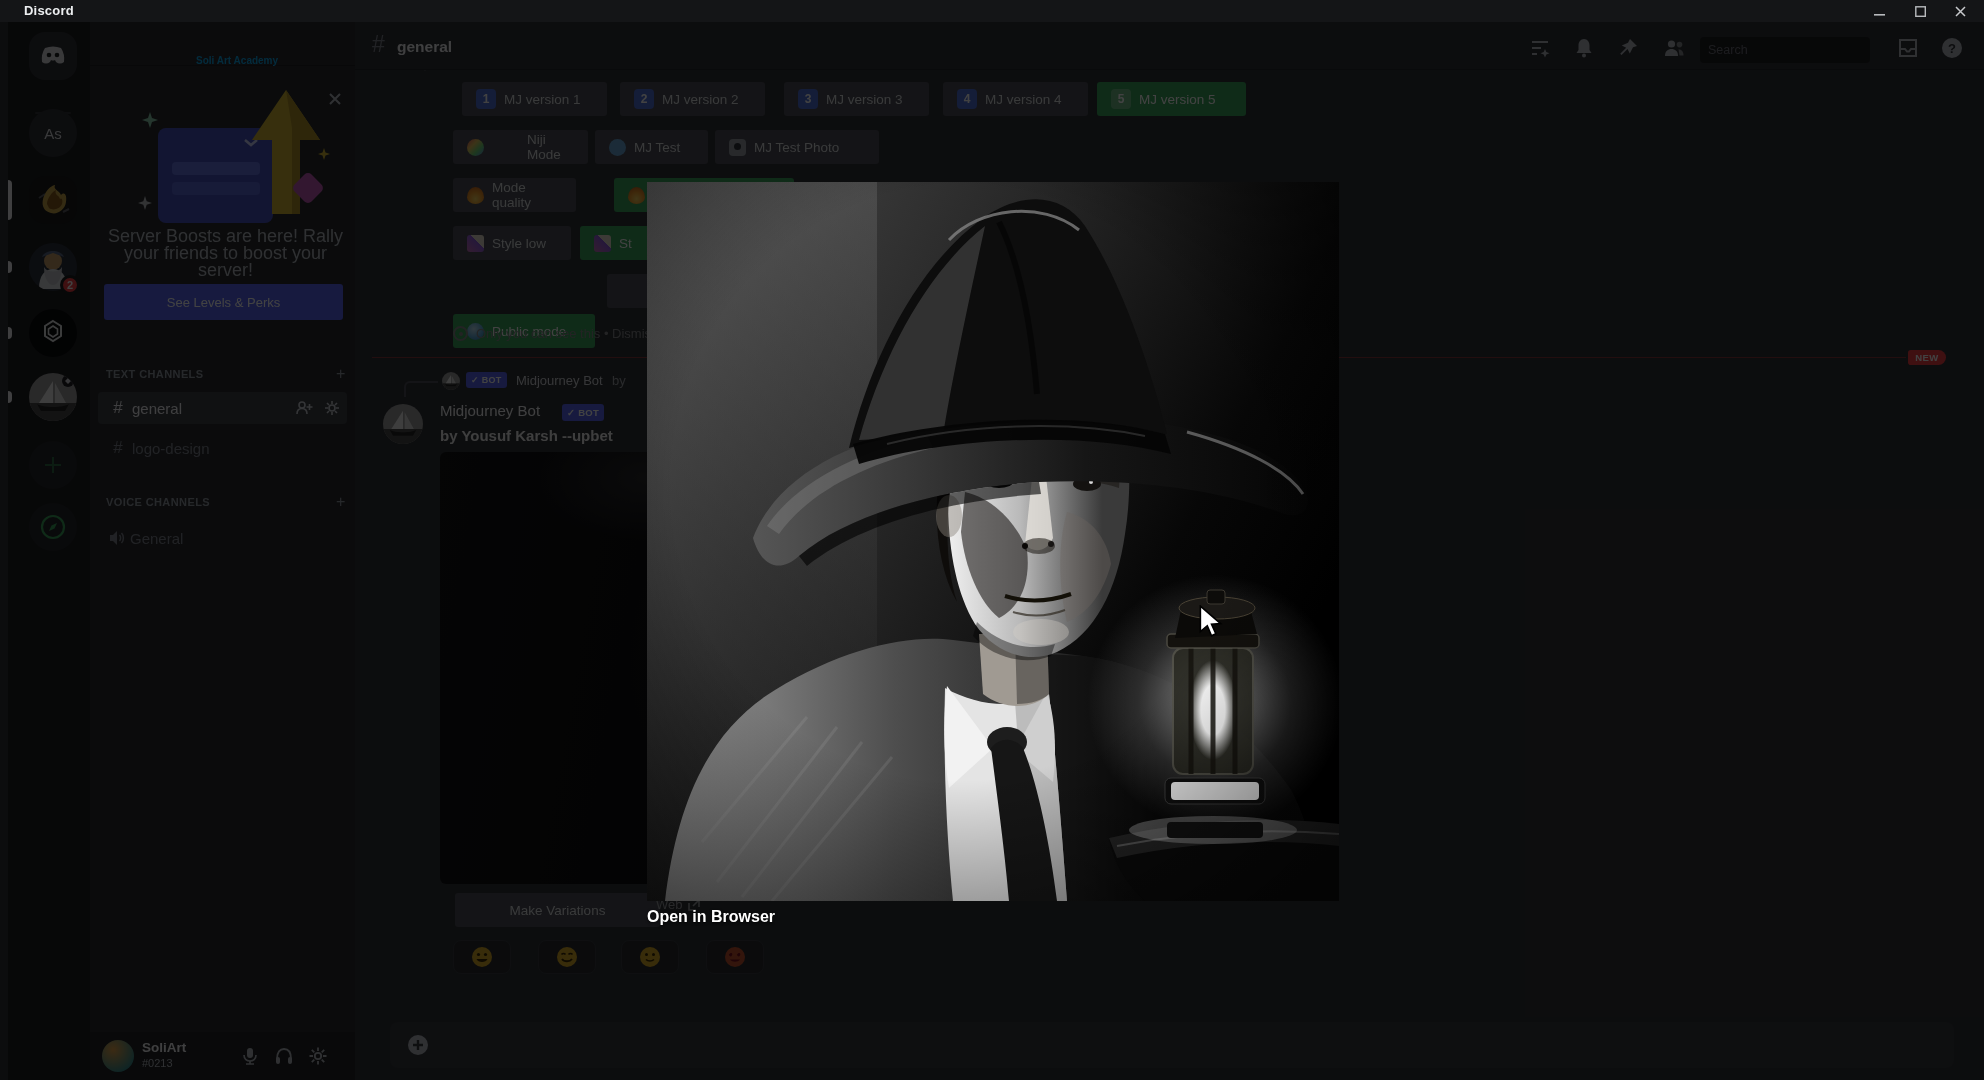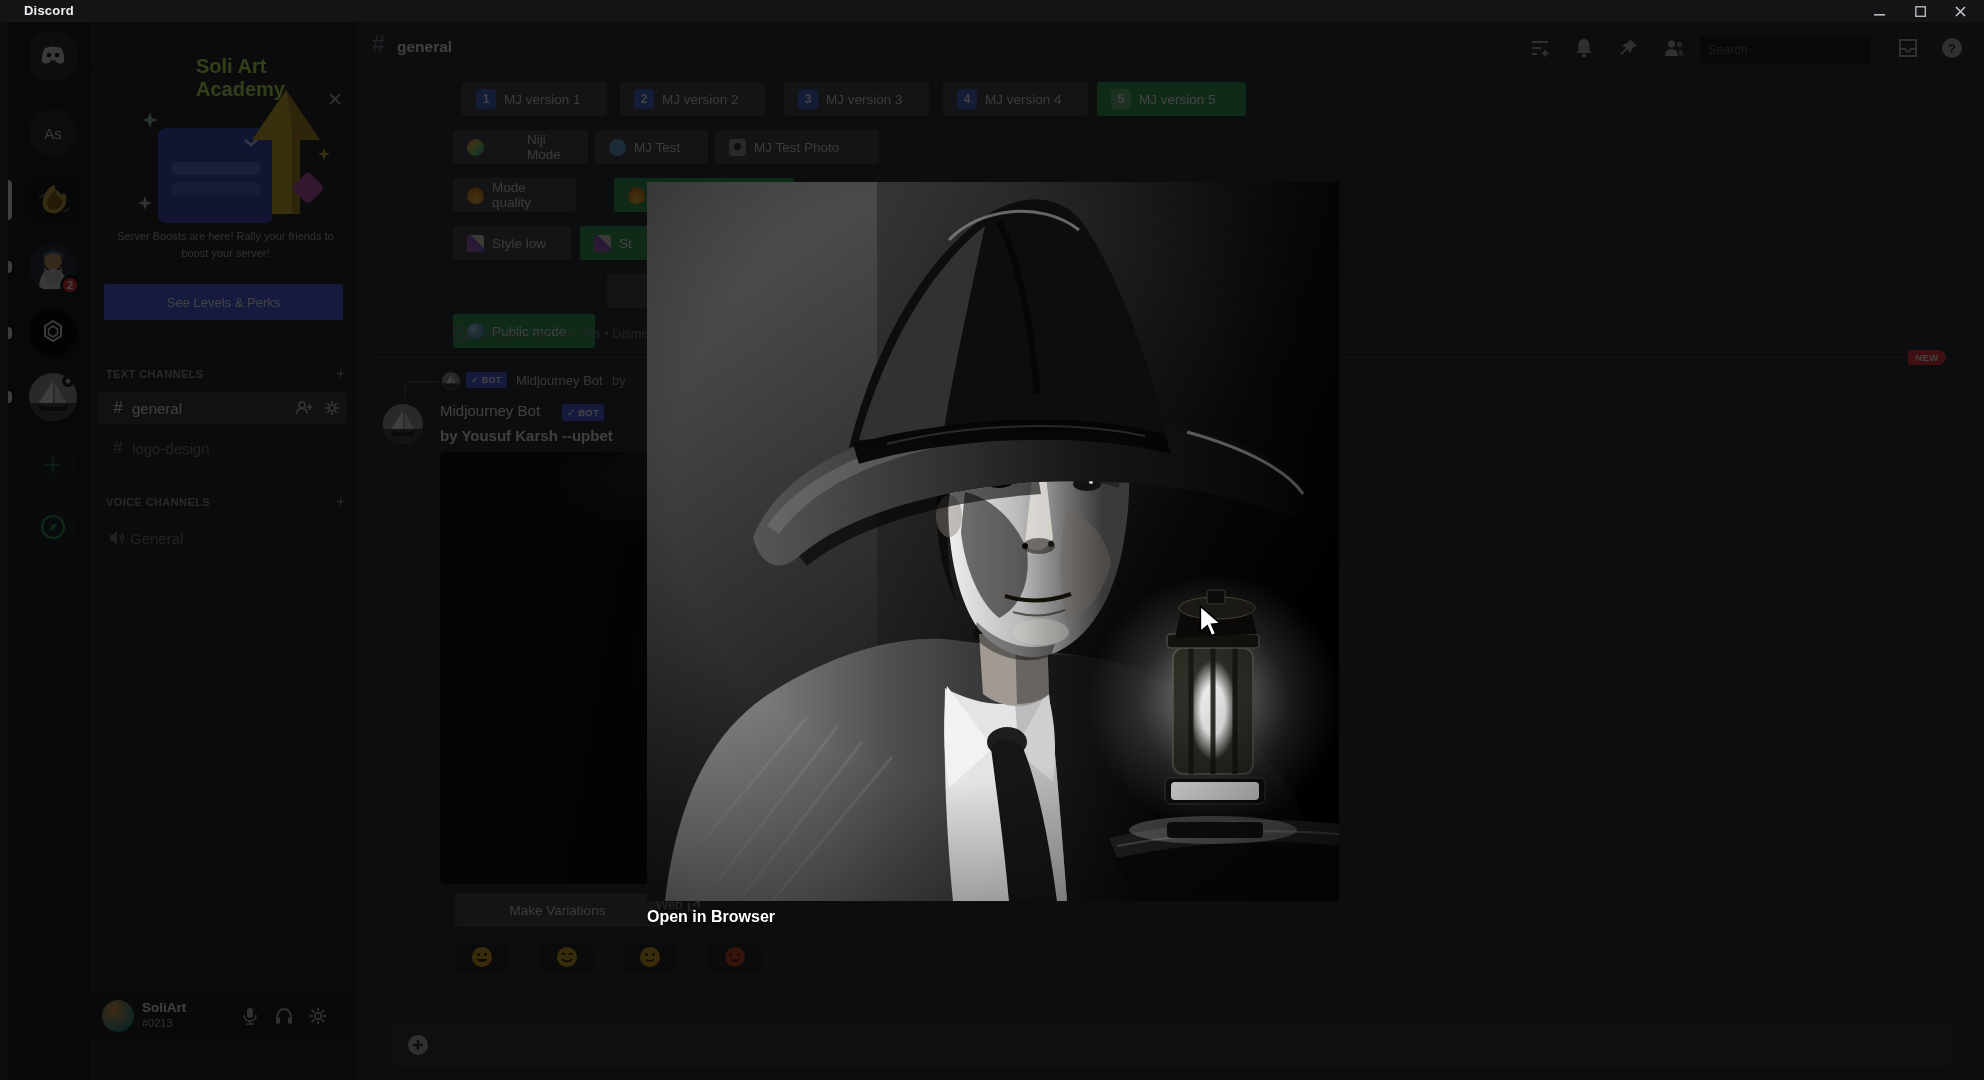--- a/index.html
+++ b/index.html
@@ -17,33 +17,33 @@
   
   #rail { left:0; top:22px; width:90px; height:1058px; background:#1e1f22;margin-left:8px; }
   .rail-item { width:48px; height:48px; left:21px; border-radius:50%; display:flex; align-items:center; justify-content:center; overflow:hidden; }
   .rail-sq { border-radius:16px; }
   .rail-sep { left:27px; top:90px; width:36px; height:2px; background:#35363c; border-radius:1px; }
   .rail-pill { left:0; width:4px; background:#f2f3f5; border-radius:0 4px 4px 0; }
 
   
   #sidebar { left:90px; top:22px; width:265px; height:1058px; background:#2b2d31; }
   #server-header { left:90px; top:22px; width:265px; height:44px; border-bottom:1px solid #1f2023; }
-  #server-name { left:106px; top:33px; font-size:20px; font-weight:600; color:#bef264; }
+  #server-name { left:106px; top:33px; font-size:10px; font-weight:600; color:#0ea5e9; }
   .sect-label { font-size:11px; font-weight:bold; letter-spacing:.4px; color:#949ba4; }
   .plus-glyph { color:#949ba4; font-size:16px; line-height:16px; }
   .chan-row { left:98px; width:249px; height:32px; border-radius:4px; display:flex; align-items:center; }
   .chan-hash { width:20px; margin-left:10px; font-size:17px; color:#80848e; text-align:center; }
   .chan-name { font-size:15px; margin-left:4px; color:#80848e; }
   .chan-sel { background:#3f4248; }
   .chan-sel .chan-hash, .chan-sel .chan-name { color:#f2f3f5; }
 
-  #boost-text { left:104px; top:228px; width:243px; text-align:center; font-size:11px; line-height:17px; color:#b5bac1; }
+  #boost-text { left:104px; top:228px; width:243px; text-align:center; font-size:18px; line-height:17px; color:#b5bac1; }
   #boost-btn { left:104px; top:284px; width:239px; height:36px; background:#5865f2; border-radius:3px; display:flex; align-items:center; justify-content:center; font-size:13px; font-weight:500; color:#fff; }
 
-  #user-panel { left:90px; top:992px; width:265px; height:48px; background:#232428;text-align:center; }
+  #user-panel { left:90px; top:1032px; width:265px; height:48px; background:#232428;text-align:center; }
 
   
   #main-header { left:355px; top:22px; width:1629px; height:48px; border-bottom:1px solid #26282c; background:#313338; }
   #chan-hash-hdr { left:372px; top:31px; font-size:23px; color:#80848e; }
   #chan-name-hdr { left:397px; top:38px; font-size:15.5px; font-weight:600; color:#f2f3f5; }
   .hdr-icon { top:36px; width:24px; height:24px; }
   #search-box { left:1700px; top:37px; width:170px; height:26px; background:#1e1f22; border-radius:4px; display:flex; align-items:center; }
   #search-input { flex:1; background:transparent; border:none; outline:none; color:#dbdee1; font-size:12.5px; padding:0 6px 0 8px; font-family:inherit; }
   #search-input::placeholder { color:#6d6f78; }
 

